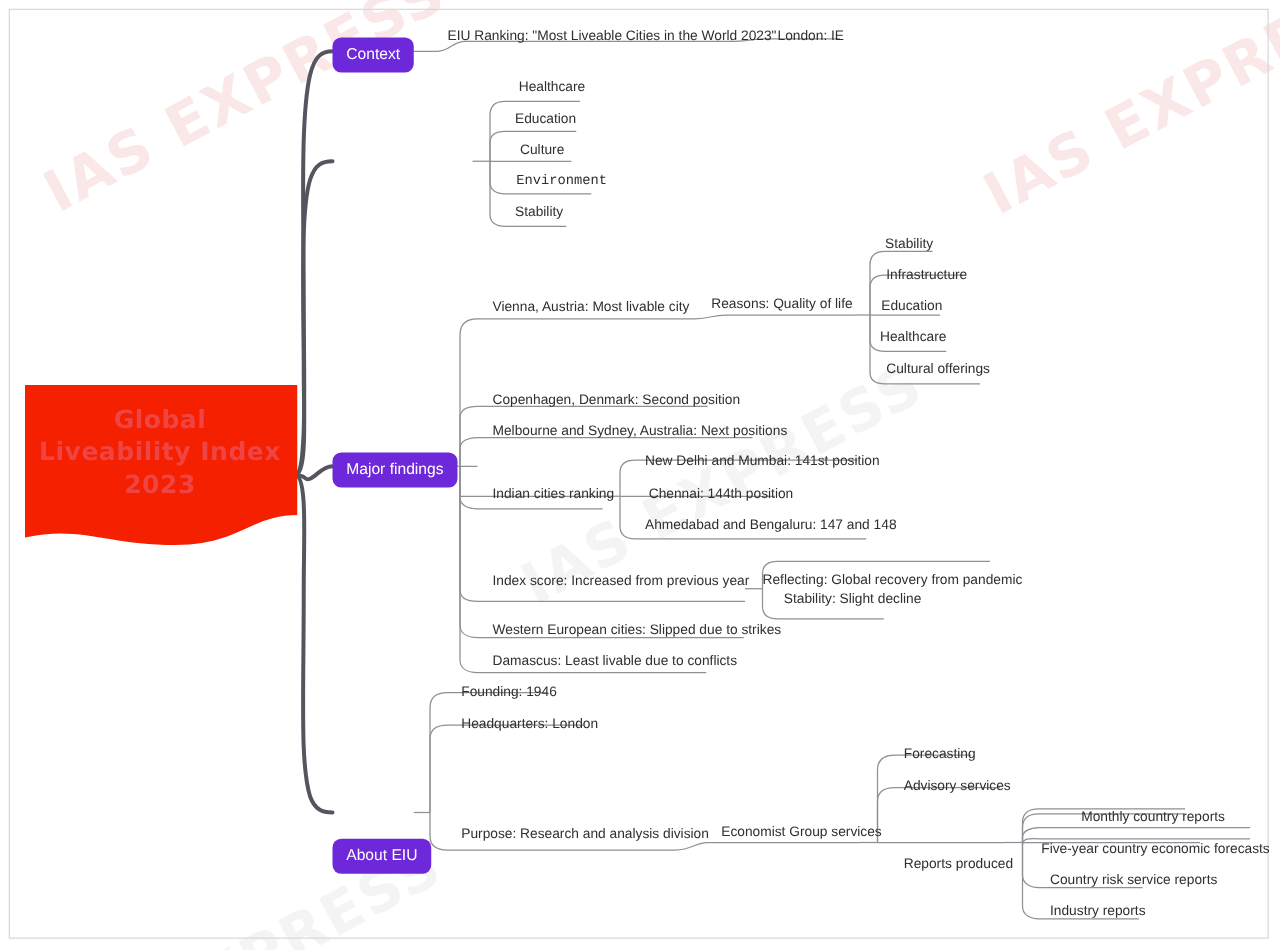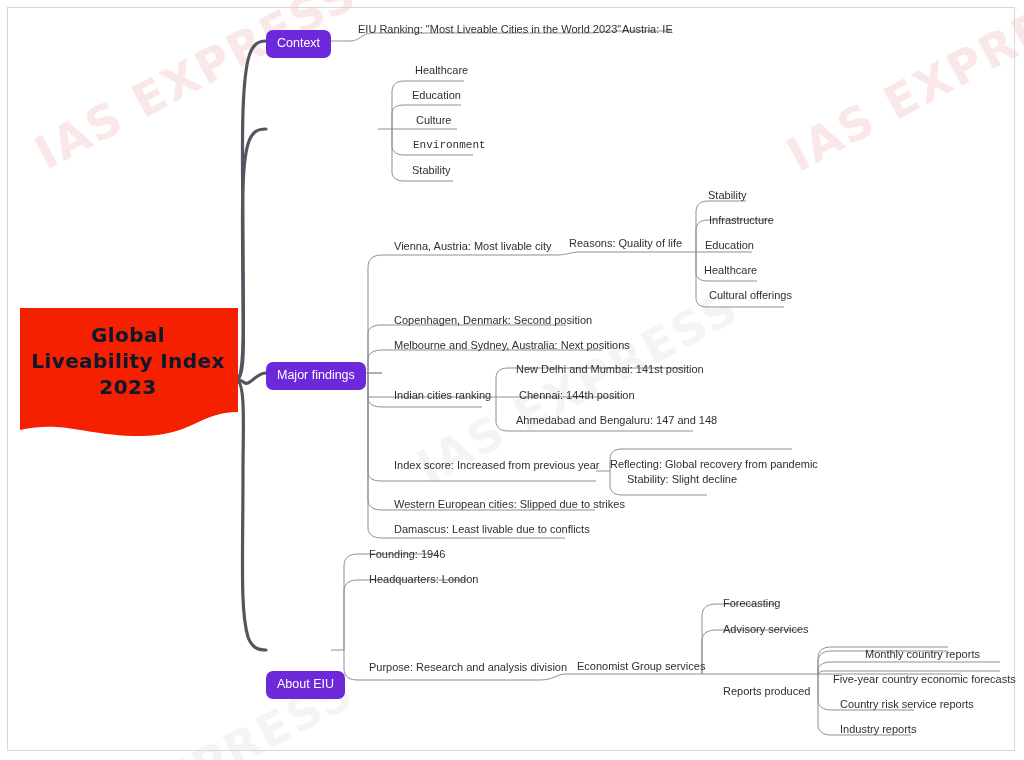--- a/index.html
+++ b/index.html
@@ -66,21 +66,21 @@
     left: 20px; top: 308px;
     width: 218px; height: 140px;
     z-index: 3;
   }
   #root-banner svg { display: block; }
   #root-label {
     position: absolute;
     left: 20px; top: 322px;
     width: 216px;
     text-align: center;
-    color: #0f172a;
+    color: #ef4444;
     font-family: "DejaVu Sans", sans-serif;
     font-weight: 700;
     font-size: 20px;
     line-height: 26px;
     letter-spacing: 0.4px;
     z-index: 4;
     pointer-events: none;
   }
 
   
@@ -211,21 +211,21 @@
   </div>
 
   <div class="pill" style="left:266px; top:30px;">Context</div>
 
 
   <div class="pill" style="left:266px; top:362px;">Major findings</div>
 
   <div class="pill" style="left:266px; top:639px;margin-top:32px;">About EIU</div>
 
   <div class="leaf" style="left:358px; top:24px;">EIU Ranking: "Most Liveable Cities in the World 2023"</div>
-  <div class="leaf" style="left:622px; top:24px;">Austria: IE</div>
+  <div class="leaf" style="left:622px; top:24px;">London: IE</div>
 
   <div class="leaf" style="left:415px; top:65px;">Healthcare</div>
   <div class="leaf" style="left:412px; top:90px;">Education</div>
   <div class="leaf" style="left:416px; top:115px;">Culture</div>
   <div class="leaf" style="left:413px; top:140px;font-family:Liberation Mono, monospace;">Environment</div>
   <div class="leaf" style="left:412px; top:165px;">Stability</div>
 
   <div class="leaf" style="left:394px; top:241px;">Vienna, Austria: Most livable city</div>
 
   <div class="leaf" style="left:569px; top:238px;">Reasons: Quality of life</div>

